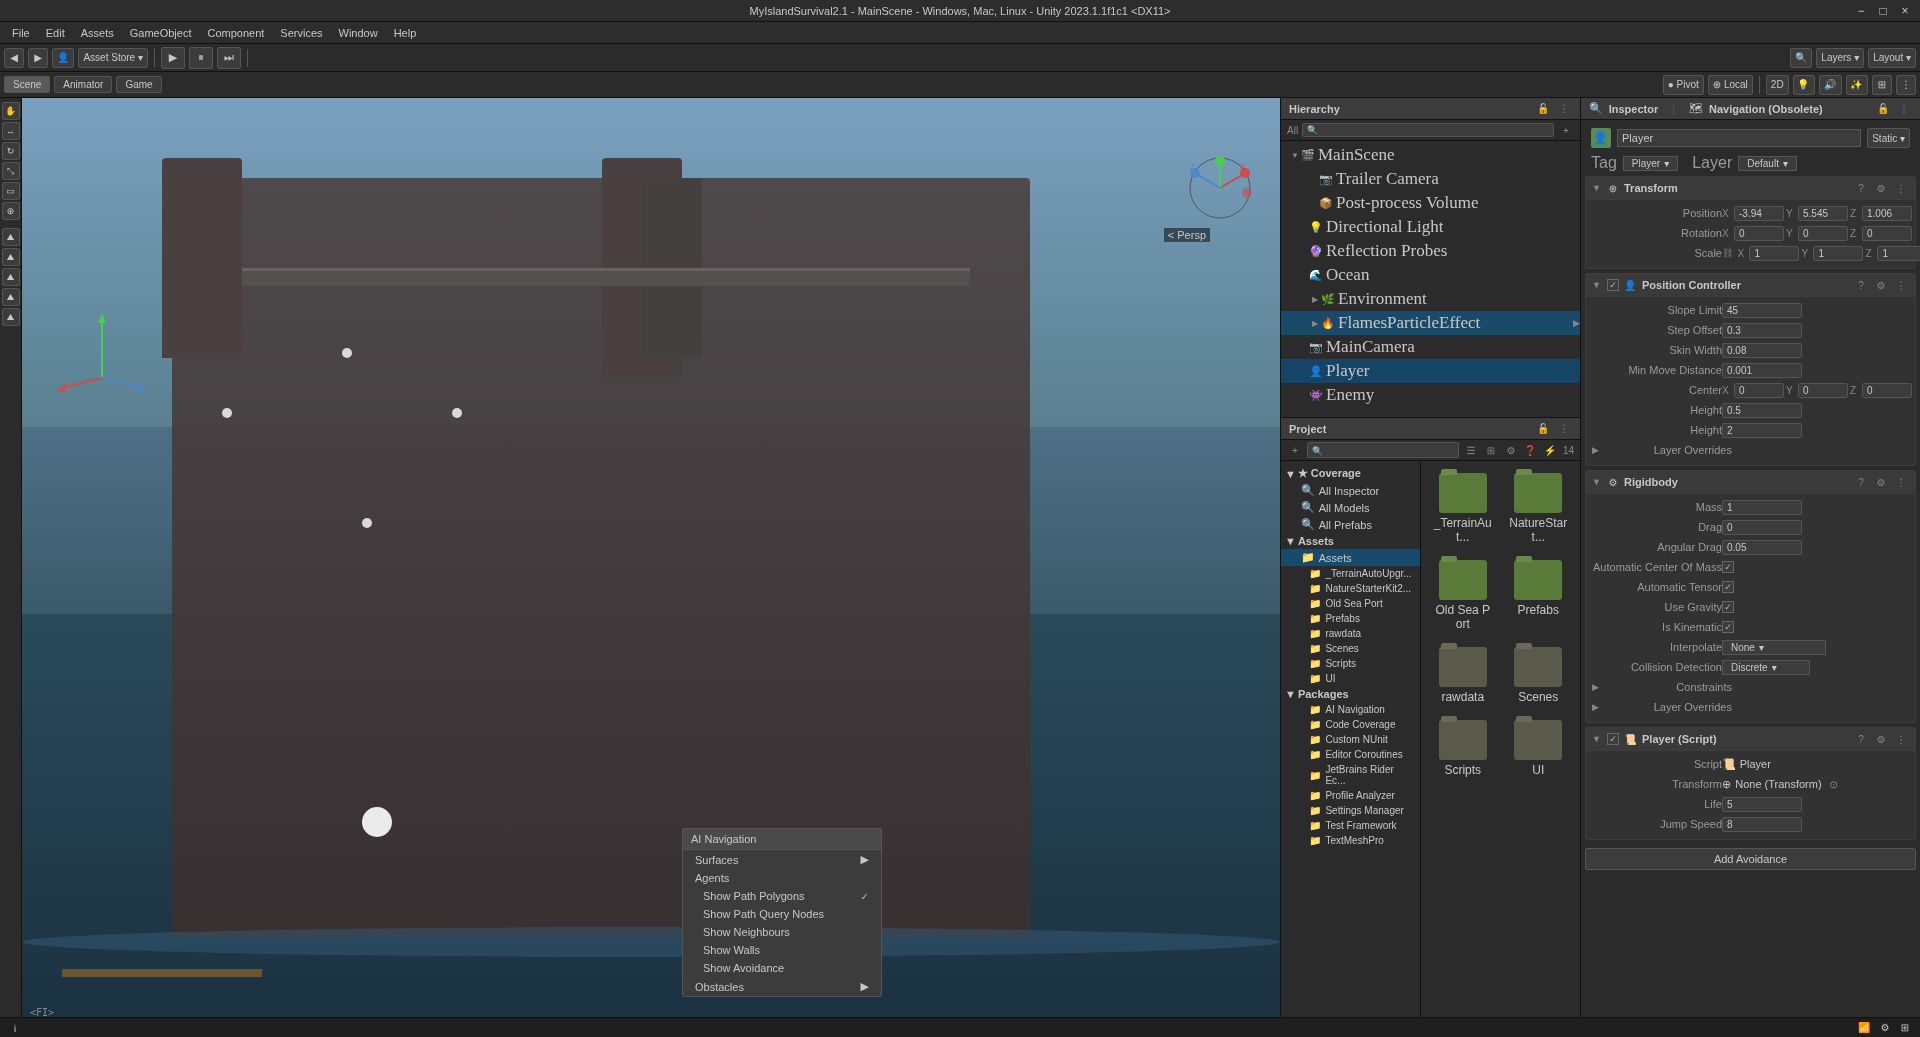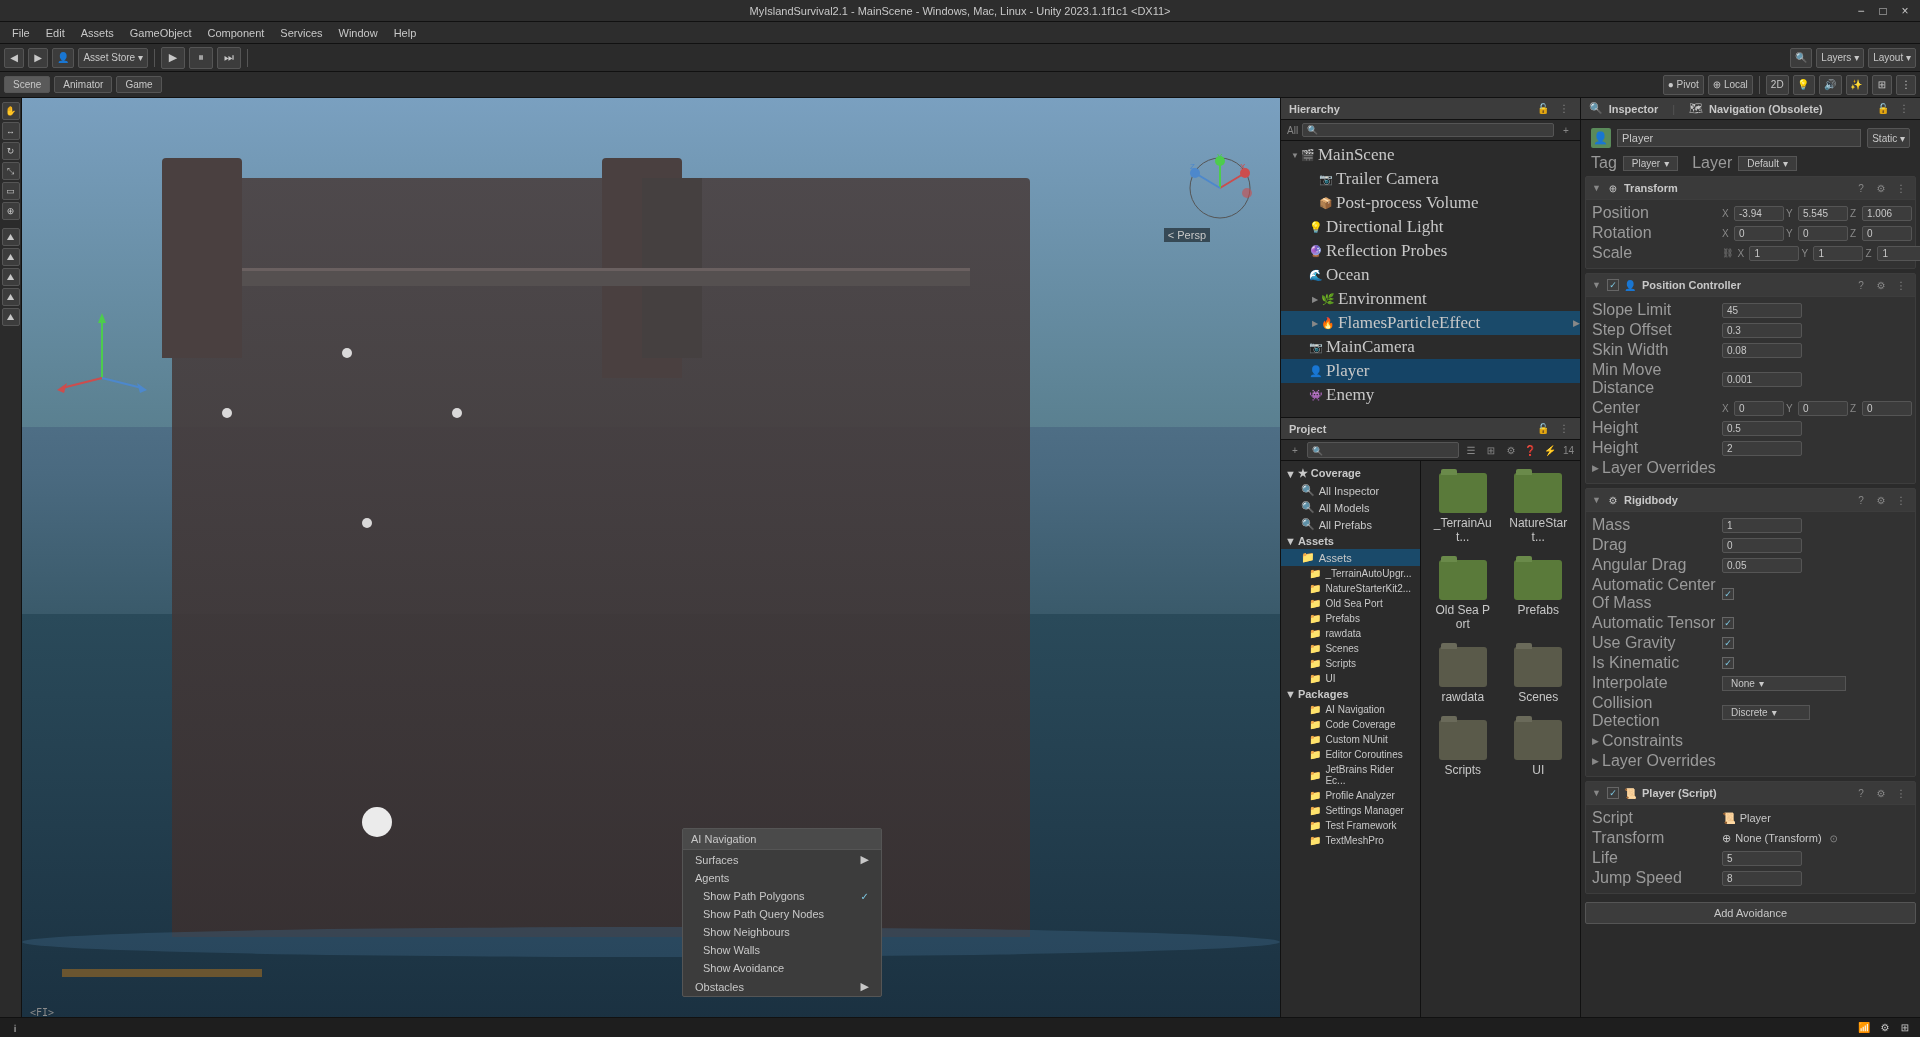--- a/index.html
+++ b/index.html
@@ -373,23 +373,24 @@
       padding: 4px 6px;
     }
     .prop-row {
       display: flex;
       align-items: center;
       margin-bottom: 2px;
       min-height: 18px;
     }
     .prop-label {
       width: 130px;
-      font-size: 16px;
+      font-size: 11px;
       color: #9a9a9a;
       flex-shrink: 0;
+      text-align: right;
     }
     .prop-value {
       flex: 1;
       font-size: 11px;
       color: #c8c8c8;
     }
     .prop-input {
       background: #3c3c3c;
       border: 1px solid #555;
       border-radius: 2px;
@@ -1100,21 +1101,21 @@
           <div class="prop-row">
             <span class="prop-label">Use Gravity</span>
             <div class="checkbox-check">✓</div>
           </div>
           <div class="prop-row">
             <span class="prop-label">Is Kinematic</span>
             <div class="checkbox-check">✓</div>
           </div>
           <div class="prop-row">
             <span class="prop-label">Interpolate</span>
-            <div class="tag-value" style="width:124px">
+            <div class="tag-value" style="width:104px">
               <span>None</span>
               <span>▾</span>
             </div>
           </div>
           <div class="prop-row">
             <span class="prop-label">Collision Detection</span>
             <div class="tag-value" style="width:88px">
               <span>Discrete</span>
               <span>▾</span>
             </div>

